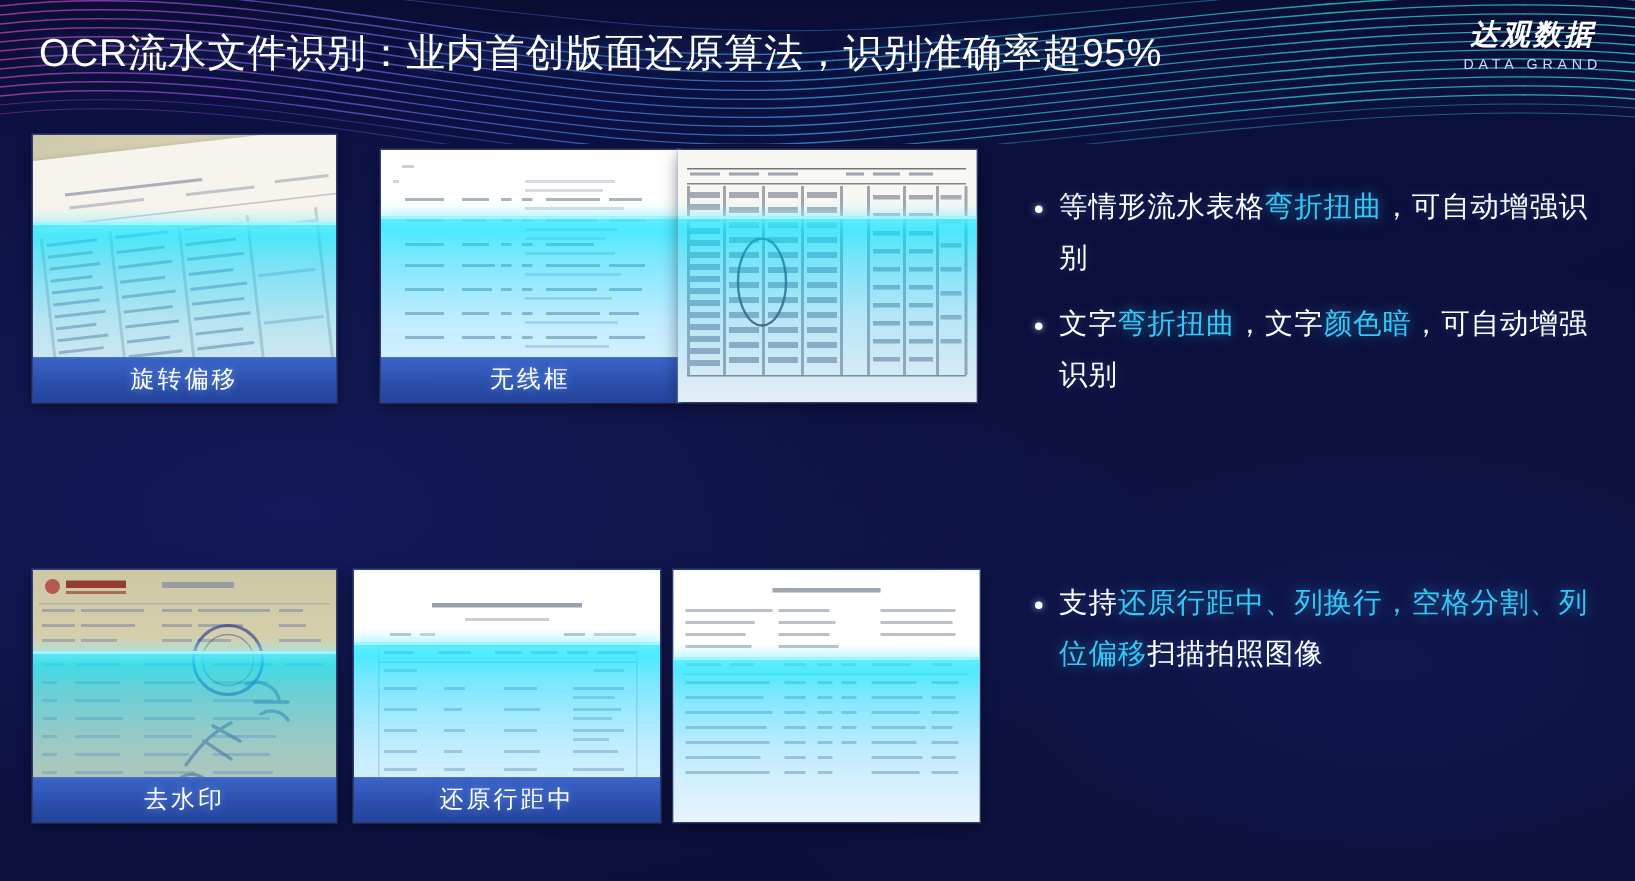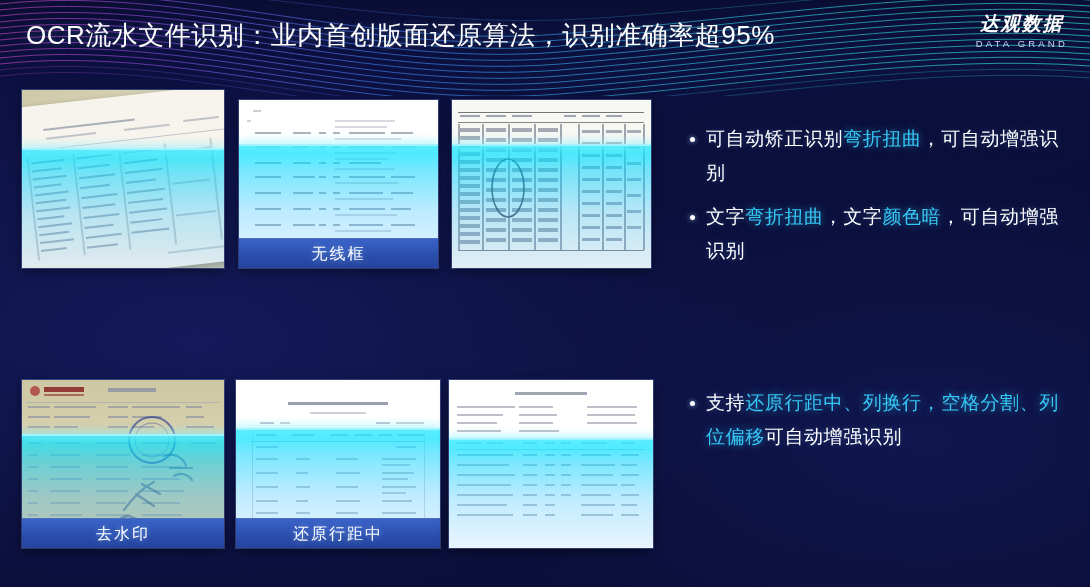--- a/index.html
+++ b/index.html
@@ -185,25 +185,26 @@
         <div class="ln" style="left:116px; top:116px; width:38px;"></div>
         <div class="ln" style="left:116px; top:126px; width:32px;"></div>
         <div class="ln" style="left:116px; top:136px; width:38px;"></div>
         <div class="ln" style="left:162px; top:60px; width:42px; opacity:.45;"></div>
         <div class="ln" style="left:162px; top:92px; width:38px; opacity:.45;"></div>
         <div class="ln" style="left:162px; top:124px; width:40px; opacity:.45;"></div>
         <div class="ln" style="left:150px; top:160px; width:66px; opacity:.4;"></div>
       </div>
     </div>
     <div class="scan" style="top:58px; bottom:0;"></div>
+    <div class="caption">旋转偏移</div>
   </div>
 </div>
 
 <div class="card" style="left:239px; top:100px; width:199px; height:168px;">
-  <div class="thumb" style="background:#15803d;">
+  <div class="thumb" style="background:#15803d;margin-left:15px;">
     <div class="doc" style="background:#ffffff;">
       <div class="ln" style="left:14px; top:10px; width:8px; opacity:.45;"></div>
       <div class="ln" style="left:8px; top:20px; width:4px; opacity:.4;"></div>
       <div class="ln" style="left:16px; top:32px; width:26px;"></div>
       <div class="ln" style="left:54px; top:32px; width:18px;"></div>
       <div class="ln" style="left:80px; top:32px; width:7px;"></div>
       <div class="ln" style="left:94px; top:32px; width:7px;"></div>
       <div class="ln" style="left:110px; top:32px; width:36px;"></div>
       <div class="ln" style="left:152px; top:32px; width:22px;"></div>
       <div class="ln" style="left:96px; top:20px; width:60px; opacity:.35;"></div>
@@ -556,26 +557,26 @@
       <div class="ln" style="left:132px; top:134px; width:32px; opacity:.55;"></div>
       <div class="ln" style="left:172px; top:134px; width:18px; opacity:.55;"></div>
     </div>
     <div class="scan" style="top:58px; bottom:0;"></div>
   </div>
 </div>
 
 <div class="bullets" style="left:688px; top:122px; width:372px;">
   <div class="bullet">
     <span class="dot"></span>
-    <span class="txt"><span>可自动矫正识别</span><span class="hl">弯折扭曲</span><span>，可自动增强识别</span></span>
+    <span class="txt"><span>等情形流水表格</span><span class="hl">弯折扭曲</span><span>，可自动增强识别</span></span>
   </div>
   <div class="bullet" style="margin-top:10px;">
     <span class="dot"></span>
     <span class="txt"><span>文字</span><span class="hl">弯折扭曲</span><span>，文字</span><span class="hl">颜色暗</span><span>，可自动增强识别</span></span>
   </div>
 </div>
 
 <div class="bullets" style="left:688px; top:382px; width:372px;">
   <div class="bullet" style="margin-top:4px;">
     <span class="dot"></span>
-    <span class="txt"><span>支持</span><span class="hl">还原行距中、列换行，空格分割、列位偏移</span><span>可自动增强识别</span></span>
+    <span class="txt"><span>支持</span><span class="hl">还原行距中、列换行，空格分割、列位偏移</span><span>扫描拍照图像</span></span>
   </div>
 </div>
 
 </body></html>

